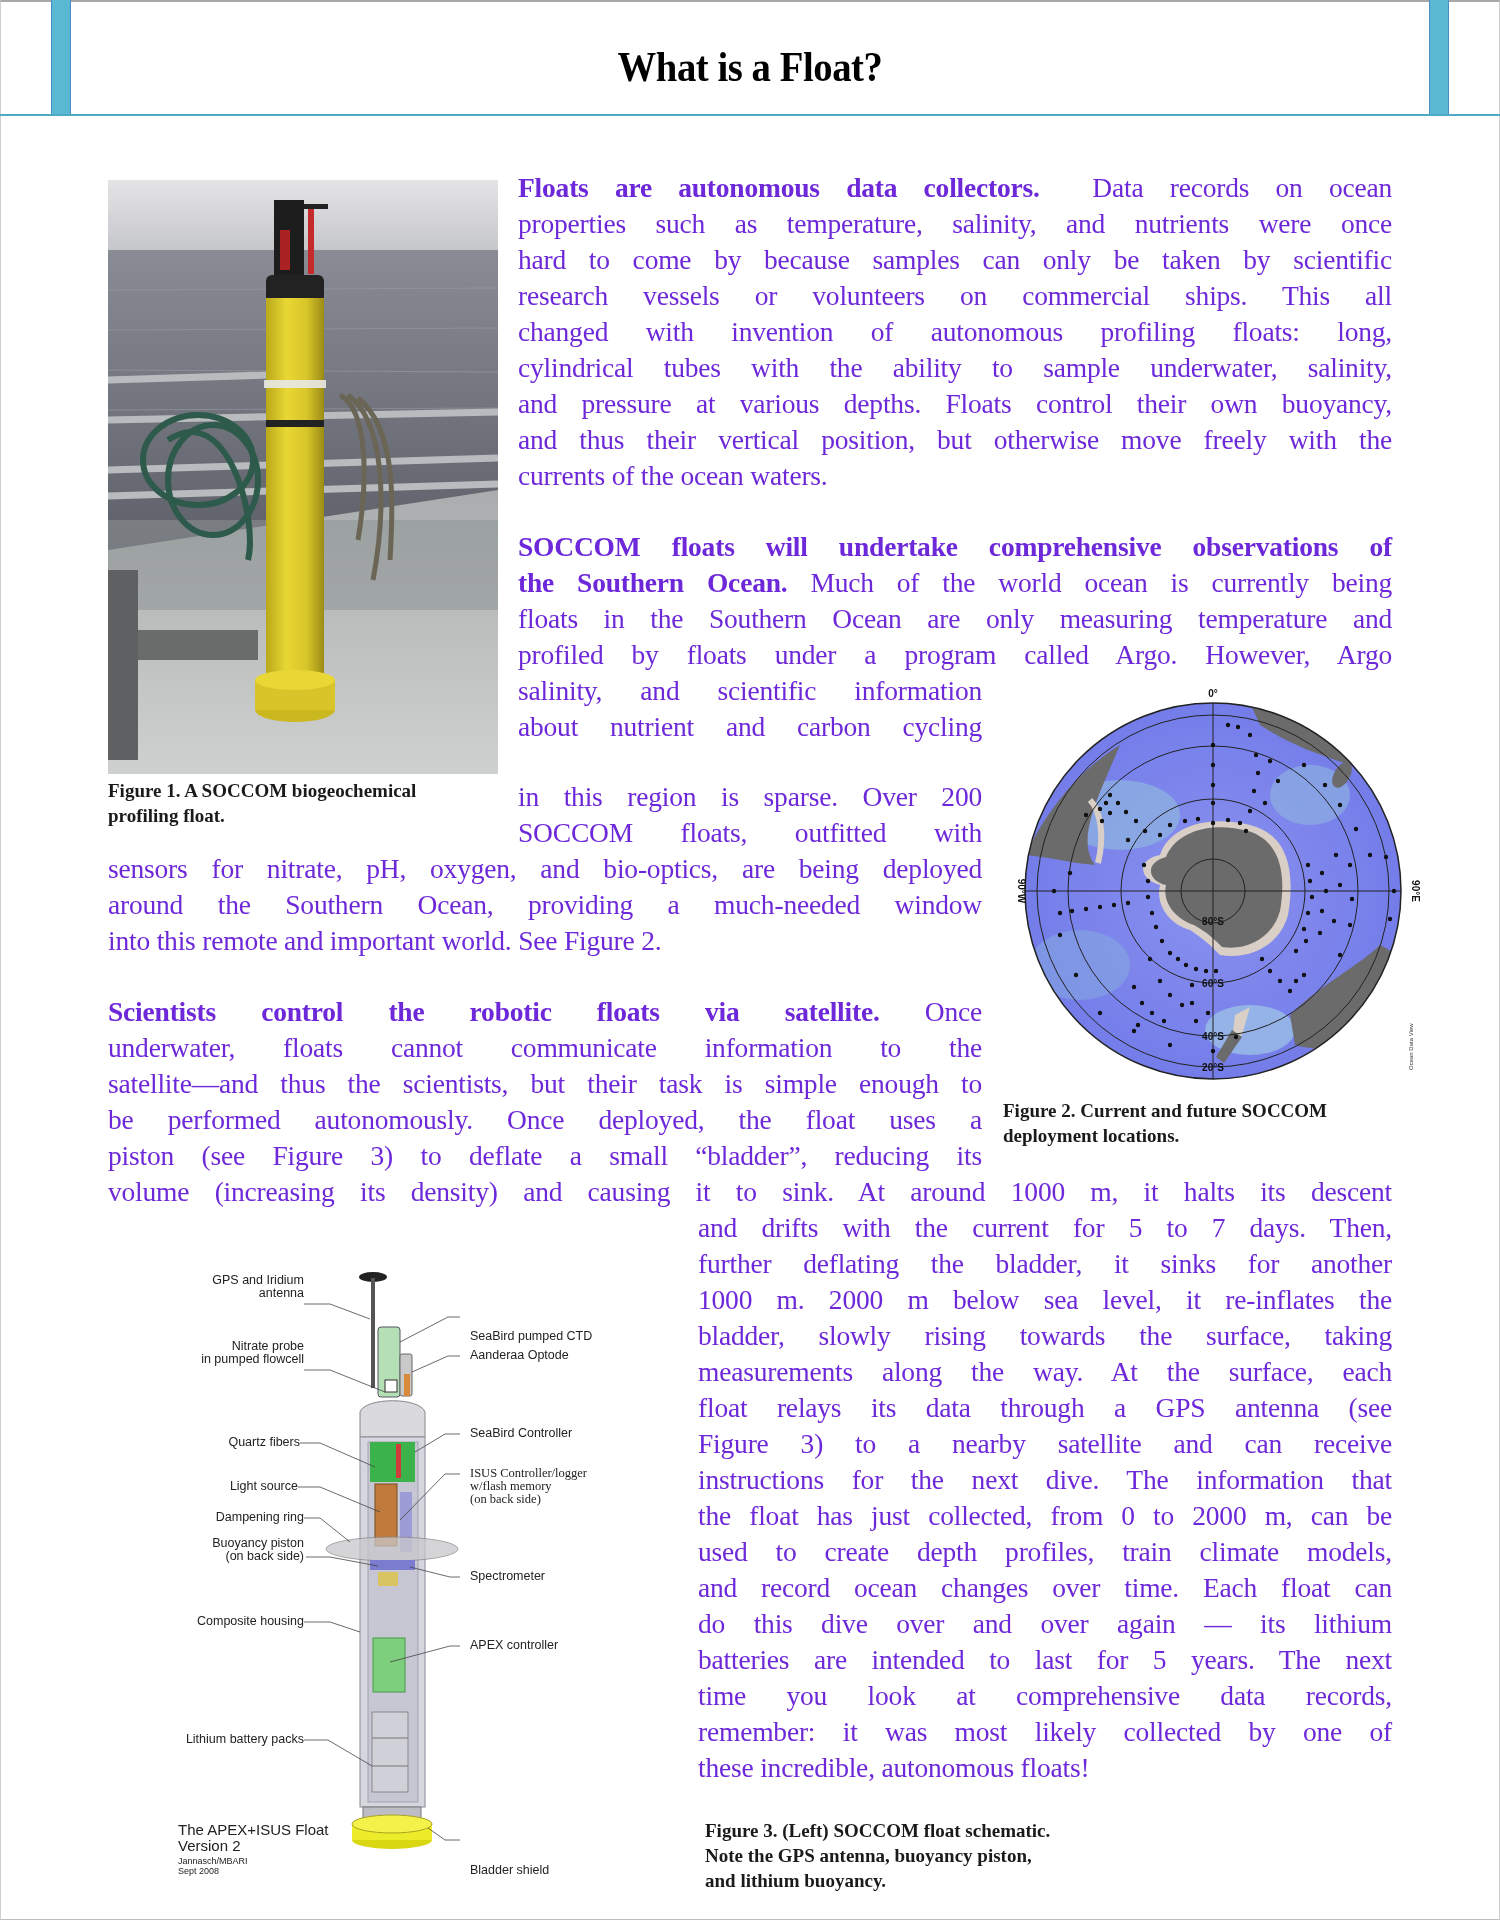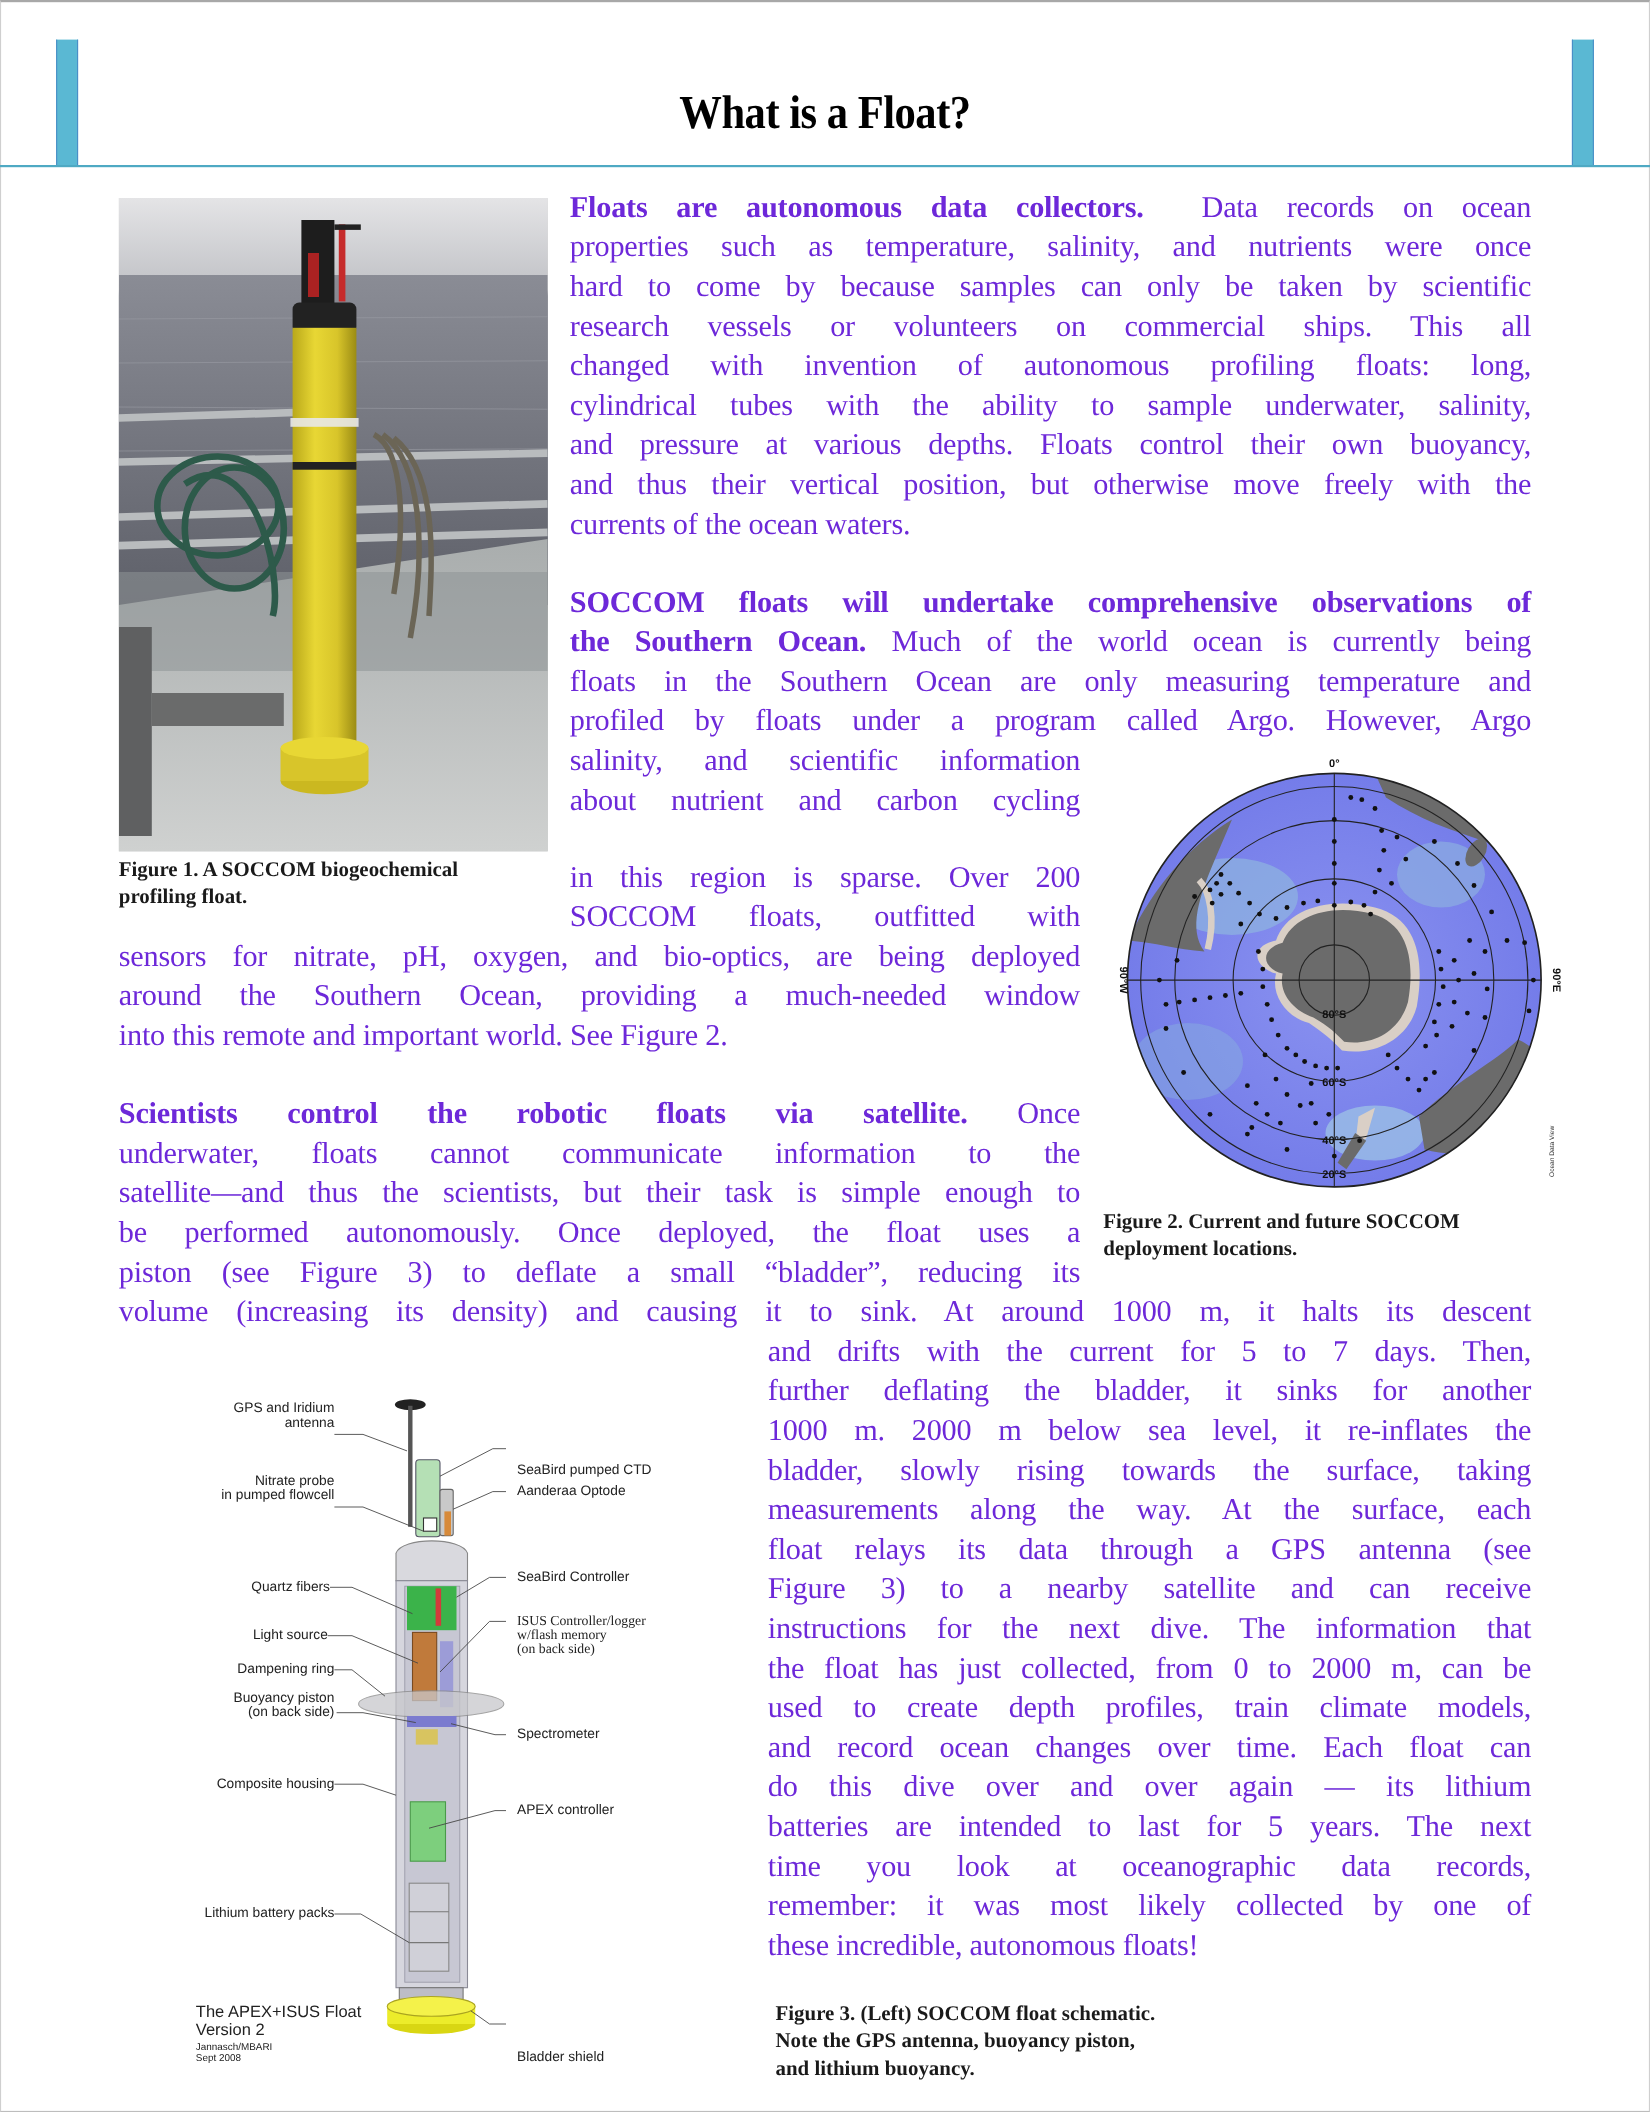--- a/index.html
+++ b/index.html
@@ -1,20 +1,20 @@
 <!DOCTYPE html>
 <html><head>
 <meta charset="utf-8">
 <style>
   * { box-sizing: border-box; margin: 0; padding: 0; }
   html, body { width: 1500px; height: 1920px; background: #ffffff; overflow: hidden; }
   body { position: relative; font-family: "Liberation Serif", "DejaVu Serif", serif; color: #111; }
 
   .page-frame { position: absolute; left: 0; top: 0; width: 1500px; height: 1920px; border-top: 2px solid #a8a8a8; border-left: 1px solid #cfcfcf; border-right: 1px solid #cfcfcf; border-bottom: 1px solid #bdbdbd; }
-  .header { position: absolute; left: 0; top: 0; width: 1500px; height: 116px; margin-top: 36px; }
+  .header { position: absolute; left: 0; top: 0; width: 1500px; height: 116px; }
   .header-bar-left { position: absolute; left: 51px; top: 0; width: 20px; height: 115px; background: #5ab8d3; border-left: 1px solid #4a8ec7; border-right: 1px solid #4a8ec7; }
   .header-bar-right { position: absolute; left: 1429px; top: 0; width: 20px; height: 115px; background: #5ab8d3; border-left: 1px solid #4a8ec7; border-right: 1px solid #4a8ec7; }
   .header-rule { position: absolute; left: 0; top: 114px; width: 1500px; height: 2px; background: #4ea9c3; }
   .title { position: absolute; left: 0; top: 42px; width: 1500px; text-align: center; font-family: "Liberation Serif", serif; font-weight: bold; font-size: 43px; letter-spacing: -0.5px; color: #000; transform: scaleX(0.9); }
 
   .body-text { font-family: "Liberation Serif", "DejaVu Serif", serif; font-size: 27.5px; line-height: 36px; text-align: justify; color: #6d28d9; letter-spacing: -0.2px; }
   .body-text b { font-weight: bold; }
   .blk { position: absolute; }
   .line { display: block; height: 36px; white-space: nowrap; text-align: justify; text-align-last: justify; }
   .line.last { text-align-last: left; }
@@ -338,21 +338,21 @@
   <span class="line">bladder, slowly rising towards the surface, taking</span>
   <span class="line">measurements along the way. At the surface, each</span>
   <span class="line">float relays its data through a GPS antenna (see</span>
   <span class="line">Figure 3) to a nearby satellite and can receive</span>
   <span class="line">instructions for the next dive. The information that</span>
   <span class="line">the float has just collected, from 0 to 2000 m, can be</span>
   <span class="line">used to create depth profiles, train climate models,</span>
   <span class="line">and record ocean changes over time. Each float can</span>
   <span class="line">do this dive over and over again — its lithium</span>
   <span class="line">batteries are intended to last for 5 years. The next</span>
-  <span class="line">time you look at oceanographic data records,</span>
+  <span class="line">time you look at comprehensive data records,</span>
   <span class="line">remember: it was most likely collected by one of</span>
   <span class="line last">these incredible, autonomous floats!</span>
 </div>
 
 <div class="fig3">
   <svg width="470" height="620" viewBox="0 0 470 620" style="position:absolute; left:0; top:0;">
 
     <ellipse cx="213" cy="15" rx="14" ry="5" fill="#222"></ellipse>
     <rect x="211" y="16" width="4" height="110" fill="#555"></rect>
 

